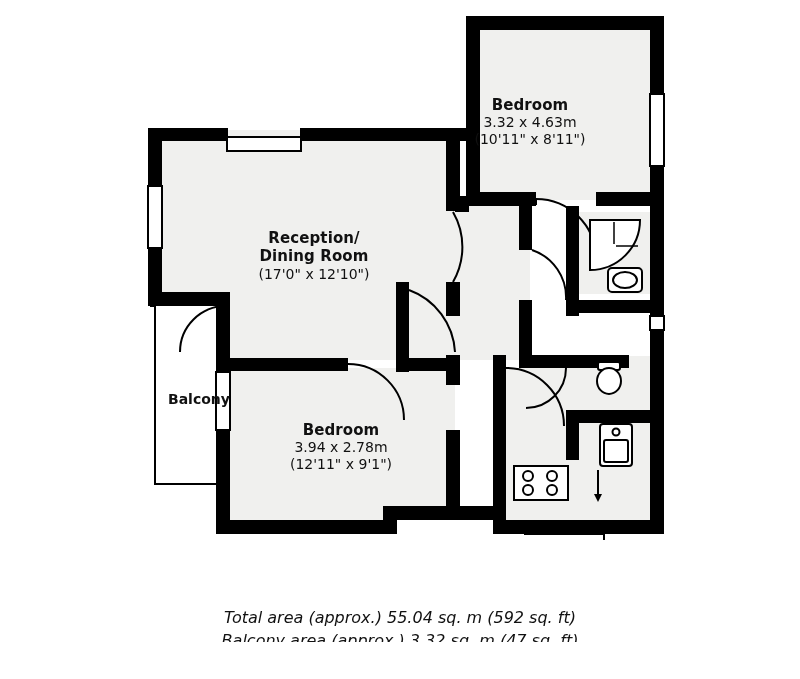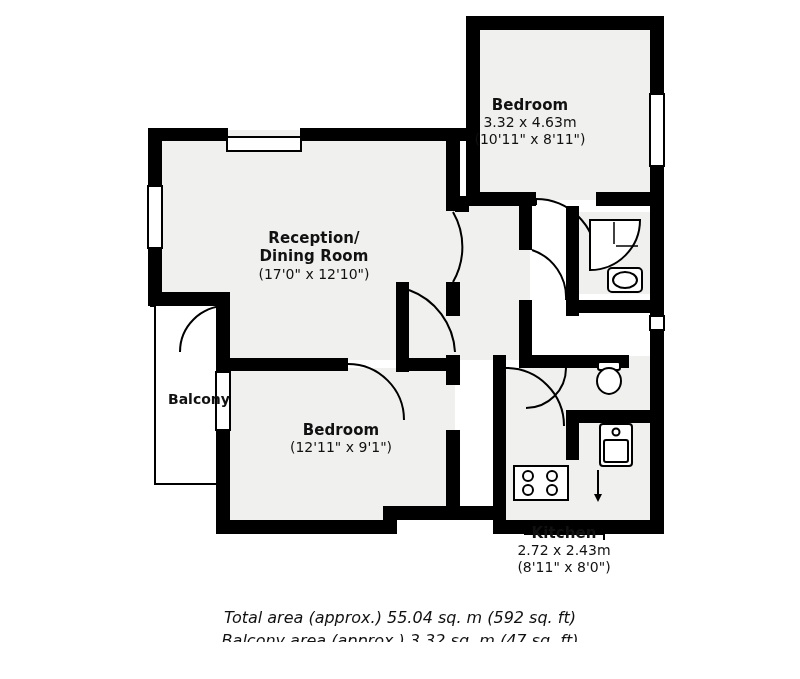--- a/index.html
+++ b/index.html
@@ -198,28 +198,24 @@
   </div>
 
   <div class="room-label" style="left:214px; top:229px; width:200px;">
     <div class="name">Reception/</div>
     <div class="name">Dining Room</div>
     <div class="dims-imp">(17'0" x 12'10")</div>
   </div>
 
   <div class="room-label" style="left:241px; top:421px; width:200px;">
     <div class="name">Bedroom</div>
+    <div class="dims">3.94 x 2.78m</div>
     <div class="dims-imp">(12'11" x 9'1")</div>
   </div>
 
-  <div class="room-label" style="left:464px; top:524px; width:200px;">
-    <div class="name">Kitchen</div>
-    <div class="dims">2.72 x 2.43m</div>
-    <div class="dims-imp">(8'11" x 8'0")</div>
-  </div>
 
   <div class="plain-label" style="left:155px; top:391px;margin-left:13px;">Balcony</div>
 
   <div class="footer" style="top:606px;font-style:italic;">
     <div>Total area (approx.) 55.04 sq. m (592 sq. ft)</div>
     <div>Balcony area (approx.) 3.32 sq. m (47 sq. ft)</div>
   </div>
 
 </div>
 

